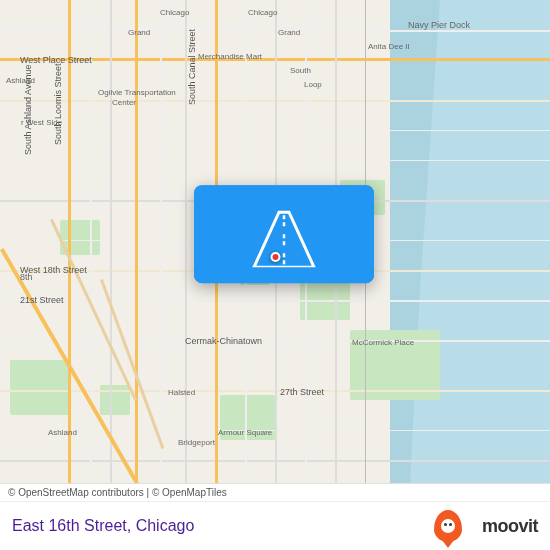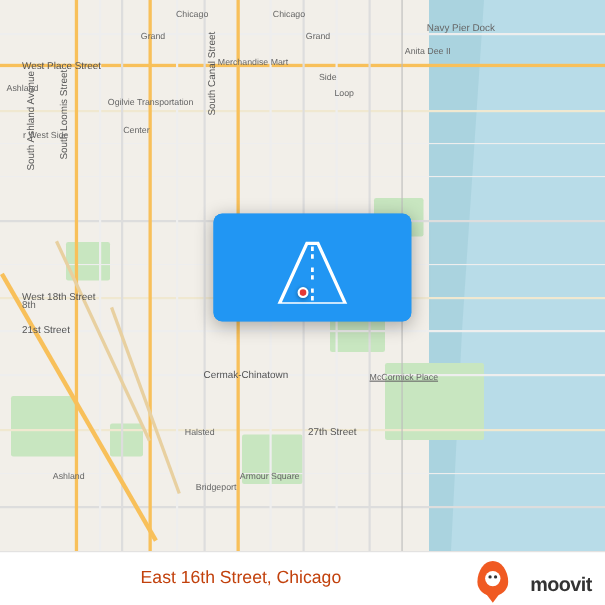--- a/index.html
+++ b/index.html
@@ -171,27 +171,26 @@
       display: flex;
       align-items: center;
       padding: 8px 12px;
       gap: 8px;
     }
 
     #location-text {
       flex: 1;
       font-size: 16px;
       font-weight: 500;
-      color: #c2410c;
-      text-align: center;
+      color: #4c1d95;
     }
 
     #moovit-logo {
       display: flex;
-      align-items: flex-end;
+      align-items: center;
       gap: 20px;
     }
 
     .moovit-pin {
       width: 28px;
       height: 32px;
       background: #f05a22;
       border-radius: 50% 50% 50% 50% / 60% 60% 40% 40%;
       position: relative;
       display: flex;
@@ -295,31 +294,31 @@
     <div class="street-label" style="top:336px; left:185px;">Cermak-Chinatown</div>
 
     <div class="street-label" style="top:150px; left:28px; transform: rotate(-90deg); transform-origin: left center;">South Ashland Avenue</div>
     <div class="street-label" style="top:140px; left:58px; transform: rotate(-90deg); transform-origin: left center;">South Loomis Street</div>
     <div class="street-label" style="top:100px; left:192px; transform: rotate(-90deg); transform-origin: left center;">South Canal Street</div>
 
     <div class="place-label" style="top:8px; left:160px;">Chicago</div>
     <div class="place-label" style="top:8px; left:248px;">Chicago</div>
     <div class="place-label" style="top:28px; left:128px;">Grand</div>
     <div class="place-label" style="top:28px; left:278px;">Grand</div>
-    <div class="place-label" style="top:20px; left:388px; font-size:9px;">Navy Pier Dock</div>
+    <div class="place-label" style="top:20px; left:408px; font-size:9px;">Navy Pier Dock</div>
     <div class="place-label" style="top:42px; left:368px;">Anita Dee II</div>
     <div class="place-label" style="top:52px; left:198px;">Merchandise Mart</div>
-    <div class="place-label" style="top:66px; left:290px;">Side</div>
+    <div class="place-label" style="top:66px; left:290px;">South</div>
     <div class="place-label" style="top:80px; left:292px;margin-left:12px;">Loop</div>
     <div class="place-label" style="top:76px; left:6px;">Ashland</div>
     <div class="place-label" style="top:88px; left:98px; font-size:8px;">Ogilvie Transportation</div>
-    <div class="place-label" style="top:114px; left:112px; font-size:8px;">Center</div>
+    <div class="place-label" style="top:98px; left:112px; font-size:8px;">Center</div>
     <div class="place-label" style="top:118px; left:21px;">r West Side</div>
     <div class="place-label" style="top:248px; left:268px;">Near South Side</div>
-    <div class="place-label" style="top:338px; left:336px;text-decoration:underline;">McCormick Place</div>
+    <div class="place-label" style="top:338px; left:352px;">McCormick Place</div>
     <div class="place-label" style="top:388px; left:168px;">Halsted</div>
     <div class="place-label" style="top:428px; left:48px;">Ashland</div>
     <div class="place-label" style="top:438px; left:142px;margin-left:36px;">Bridgeport</div>
     <div class="place-label" style="top:428px; left:218px;">Armour Square</div>
     <div class="place-label" style="top:272px; left:20px; font-size:9px;text-align:right;">8th</div>
 
     <div id="popup-card">
       <div id="popup-icon-area">
         <div class="road-icon">
           <svg viewBox="0 0 70 60" xmlns="http://www.w3.org/2000/svg">
@@ -332,20 +331,21 @@
           </svg>
         </div>
       </div>
     </div>
 
     <div style="position:absolute; top:50%; left:50%; transform:translate(-45%, 10px); width:10px; height:10px; background:#e53935; border-radius:50%; border:2px solid white; box-shadow:0 1px 4px rgba(0,0,0,0.4);"></div>
 
   </div>
 
   <div id="bottom-bar">
+    <div id="attribution">© OpenStreetMap contributors | © OpenMapTiles</div>
     <div id="location-row">
       <span id="location-text">East 16th Street, Chicago</span>
       <div id="moovit-logo">
         <div class="moovit-pin">
           <div class="moovit-pin-face"></div>
         </div>
         <span class="moovit-text">moovit</span>
       </div>
     </div>
   </div>

